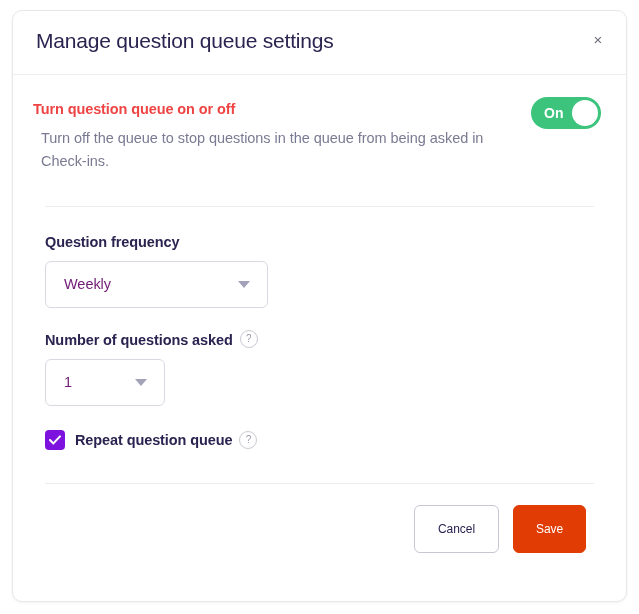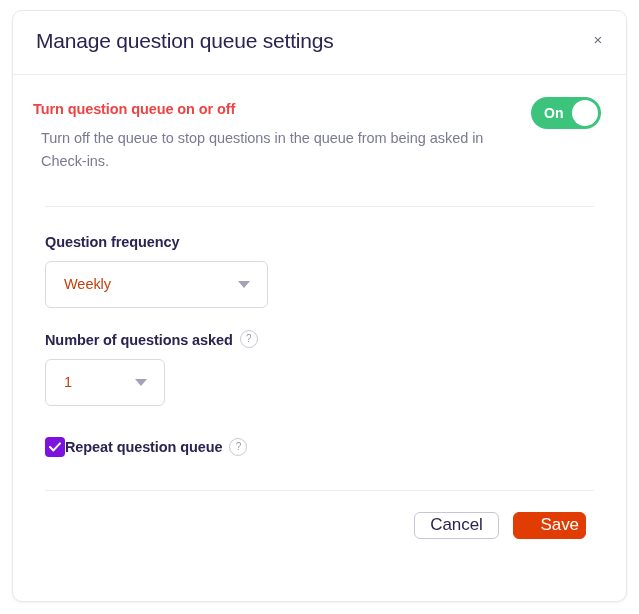--- a/index.html
+++ b/index.html
@@ -171,41 +171,42 @@
     cursor: pointer;
     display: flex;
     align-items: center;
   }
   .select-box.wide { width: 223px; }
   .select-box.narrow { width: 120px; margin-bottom: 0; }
 
   .select-value {
     padding-left: 18px;
     font-size: 14.5px;
-    color: #c2410c;
+    color: #701a75;
     letter-spacing: -0.05px;
   }
   .select-arrow {
     position: absolute;
     right: 17px;
     top: 50%;
     margin-top: -3px;
     width: 0;
     height: 0;
     border-left: 6px solid transparent;
     border-right: 6px solid transparent;
     border-top: 7px solid #a2a2b8;
   }
 
   .spacer-22 { height: 22px; }
 
   .checkbox-row {
     display: flex;
     align-items: center;
-    margin-top: 31px;
+    gap: 10px;
+    margin-top: 24px;
     margin-bottom: 0;
   }
   .checkbox-box {
     width: 20px;
     height: 20px;
     border-radius: 4px;
     background: #7d11dd;
     display: flex;
     align-items: center;
     justify-content: center;
@@ -228,40 +229,39 @@
   .section-bottom-space { height: 29px; }
 
   
   .modal-footer {
     padding: 21px 20px 0 20px;
     display: flex;
     justify-content: flex-end;
     gap: 14px;
   }
   .btn {
-    height: 27px;
+    height: 48px;
     border-radius: 6px;
-    font-size: 17px;
+    font-size: 12px;
     cursor: pointer;
     box-sizing: border-box;
     font-family: "Liberation Sans", sans-serif;
     letter-spacing: -0.05px;
   }
   .btn-cancel {
     width: 85px;
     background: #ffffff;
     border: 1px solid #c6c6d4;
     color: #2b2350;
   }
   .btn-save {
     width: 73px;
     background: #e13c04;
     border: 1px solid #e13c04;
     color: #ffffff;
-    text-align: right;
   }
 </style>
 </head>
 <body>
 
 <div id="modal-card">
 
   <div class="modal-header">
     <div class="modal-title">Manage question queue settings</div>
     <button class="close-btn">×</button>

